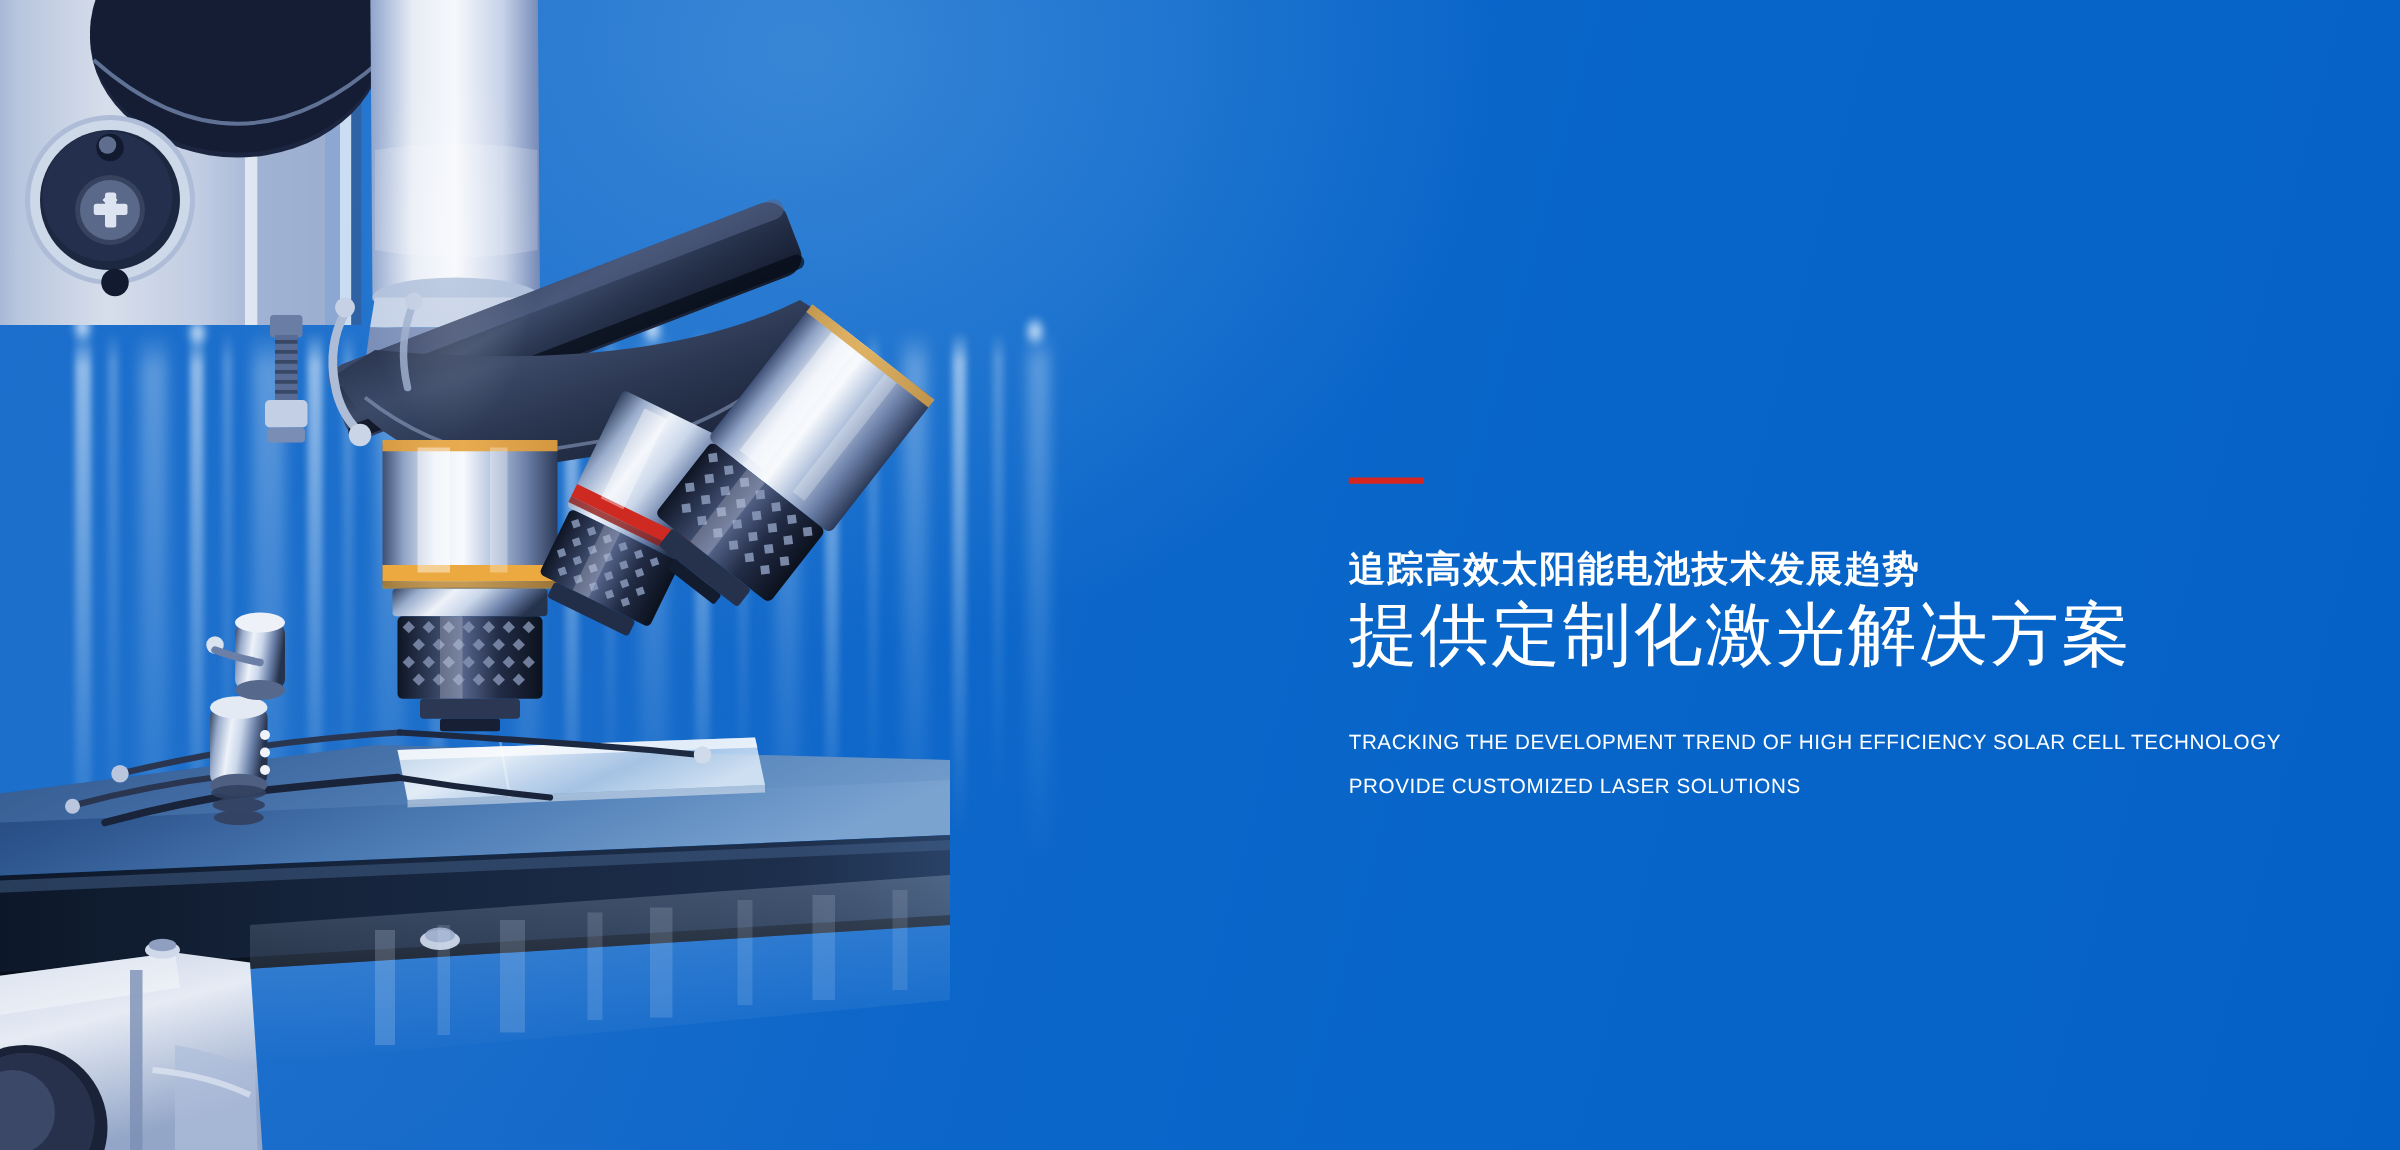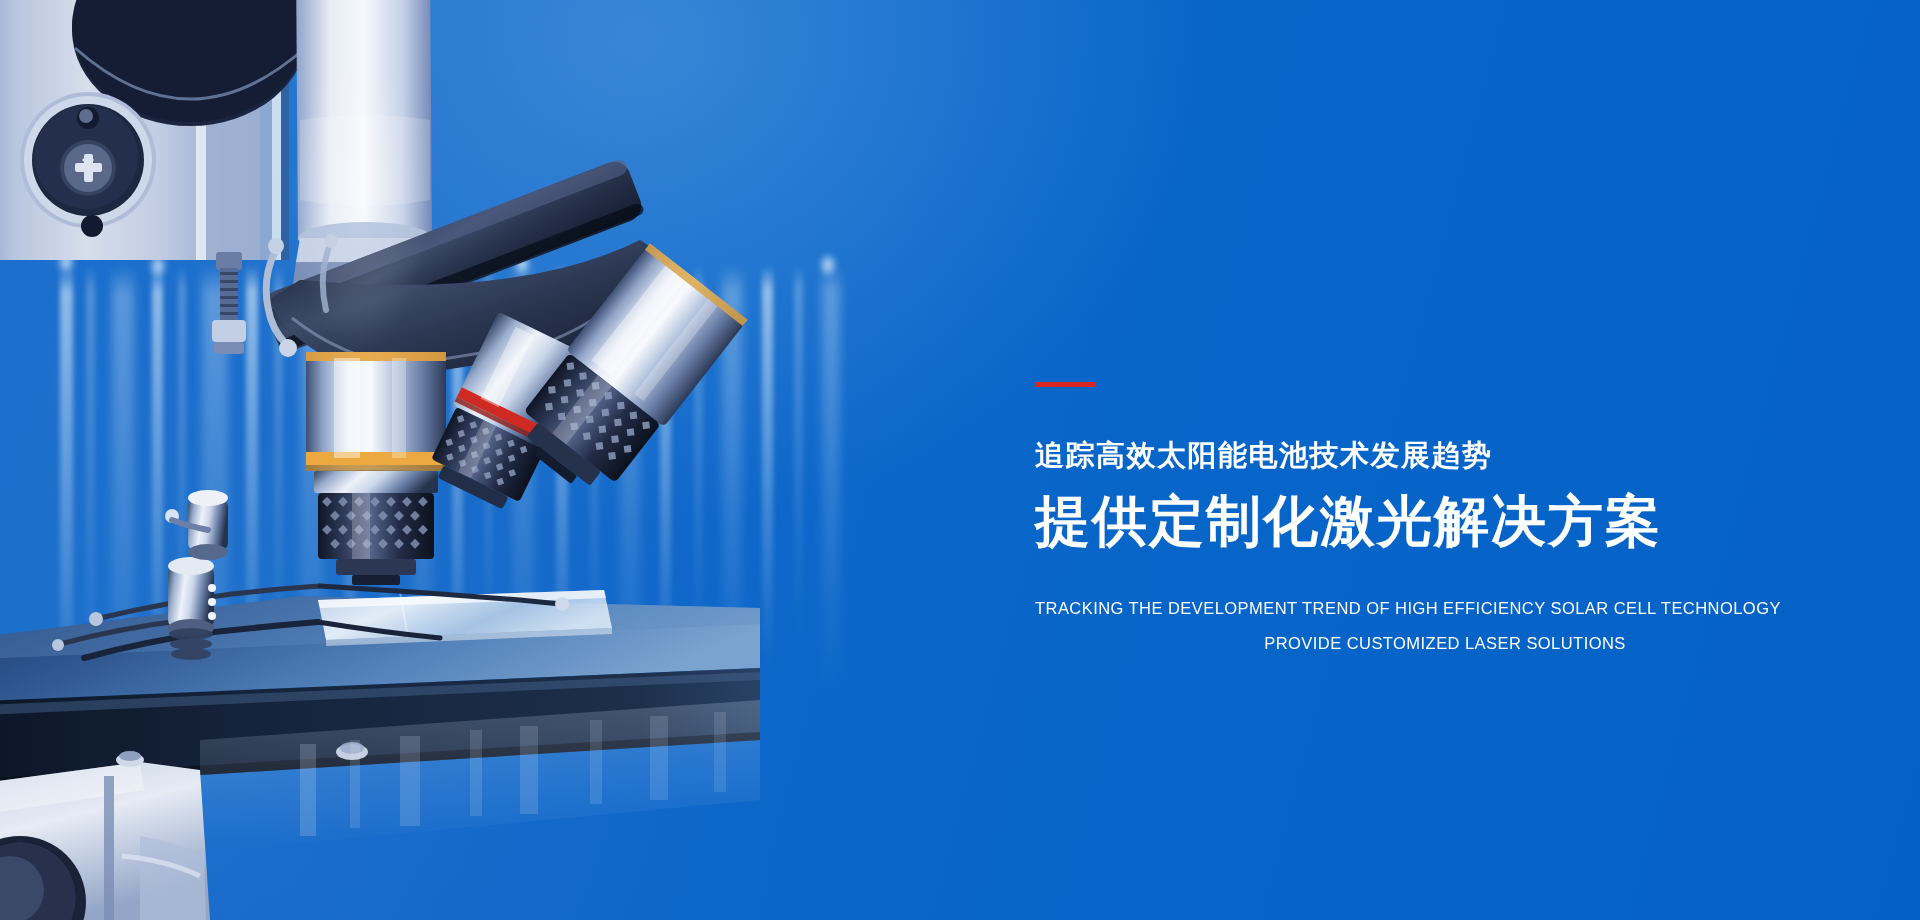--- a/index.html
+++ b/index.html
@@ -40,49 +40,49 @@
     background:radial-gradient(ellipse at center, rgba(232,243,255,.95) 0%, rgba(210,232,252,.35) 55%, rgba(210,232,252,0) 100%);
     filter:blur(3px);
   }
 
   
   .scope { position:absolute; left:0; top:0; width:760px; height:920px; }
   .scope svg { display:block; }
 
   
   .copy {
-    position:absolute; left:1035px; top:382px;
+    position:absolute; left:1079px; top:382px;
     width:820px;
   }
   .accent-rule {
     width:60px; height:5px;
     background:#d6261f;
     margin-bottom:52px;
   }
   .headline-sm {
     font-size:29px; font-weight:bold; color:#ffffff;
     letter-spacing:1.5px; line-height:1.15;
     white-space:nowrap;
     font-family:"DejaVu Sans","Liberation Sans",sans-serif;
   }
   .headline-lg {
-    margin-top:19px;
-    font-size:55px; font-weight:bold; color:#ffffff;
+    margin-top:5px;
+    font-size:55px; font-weight:normal; color:#ffffff;
     letter-spacing:2px; line-height:1.12;
     white-space:nowrap;
     font-family:"DejaVu Sans","Liberation Sans",sans-serif;
   }
   .sub {
     margin-top:47px;
     font-size:16.5px; color:#ffffff;
     letter-spacing:.45px; line-height:1.05;
     white-space:nowrap;
     font-weight:400;
   }
-  .sub.second { margin-top:18px;text-align:center; }
+  .sub.second { margin-top:18px; }
 </style>
 </head>
 <body>
 
 <div class="banner">
 
   <div class="streaks">
     <div class="streak" style="left:0px;   width:13px; height:470px;"></div>
     <div class="streak dim" style="left:26px;  width:9px;  height:430px;"></div>
     <div class="streak soft" style="left:52px;  width:22px; height:505px;"></div>

